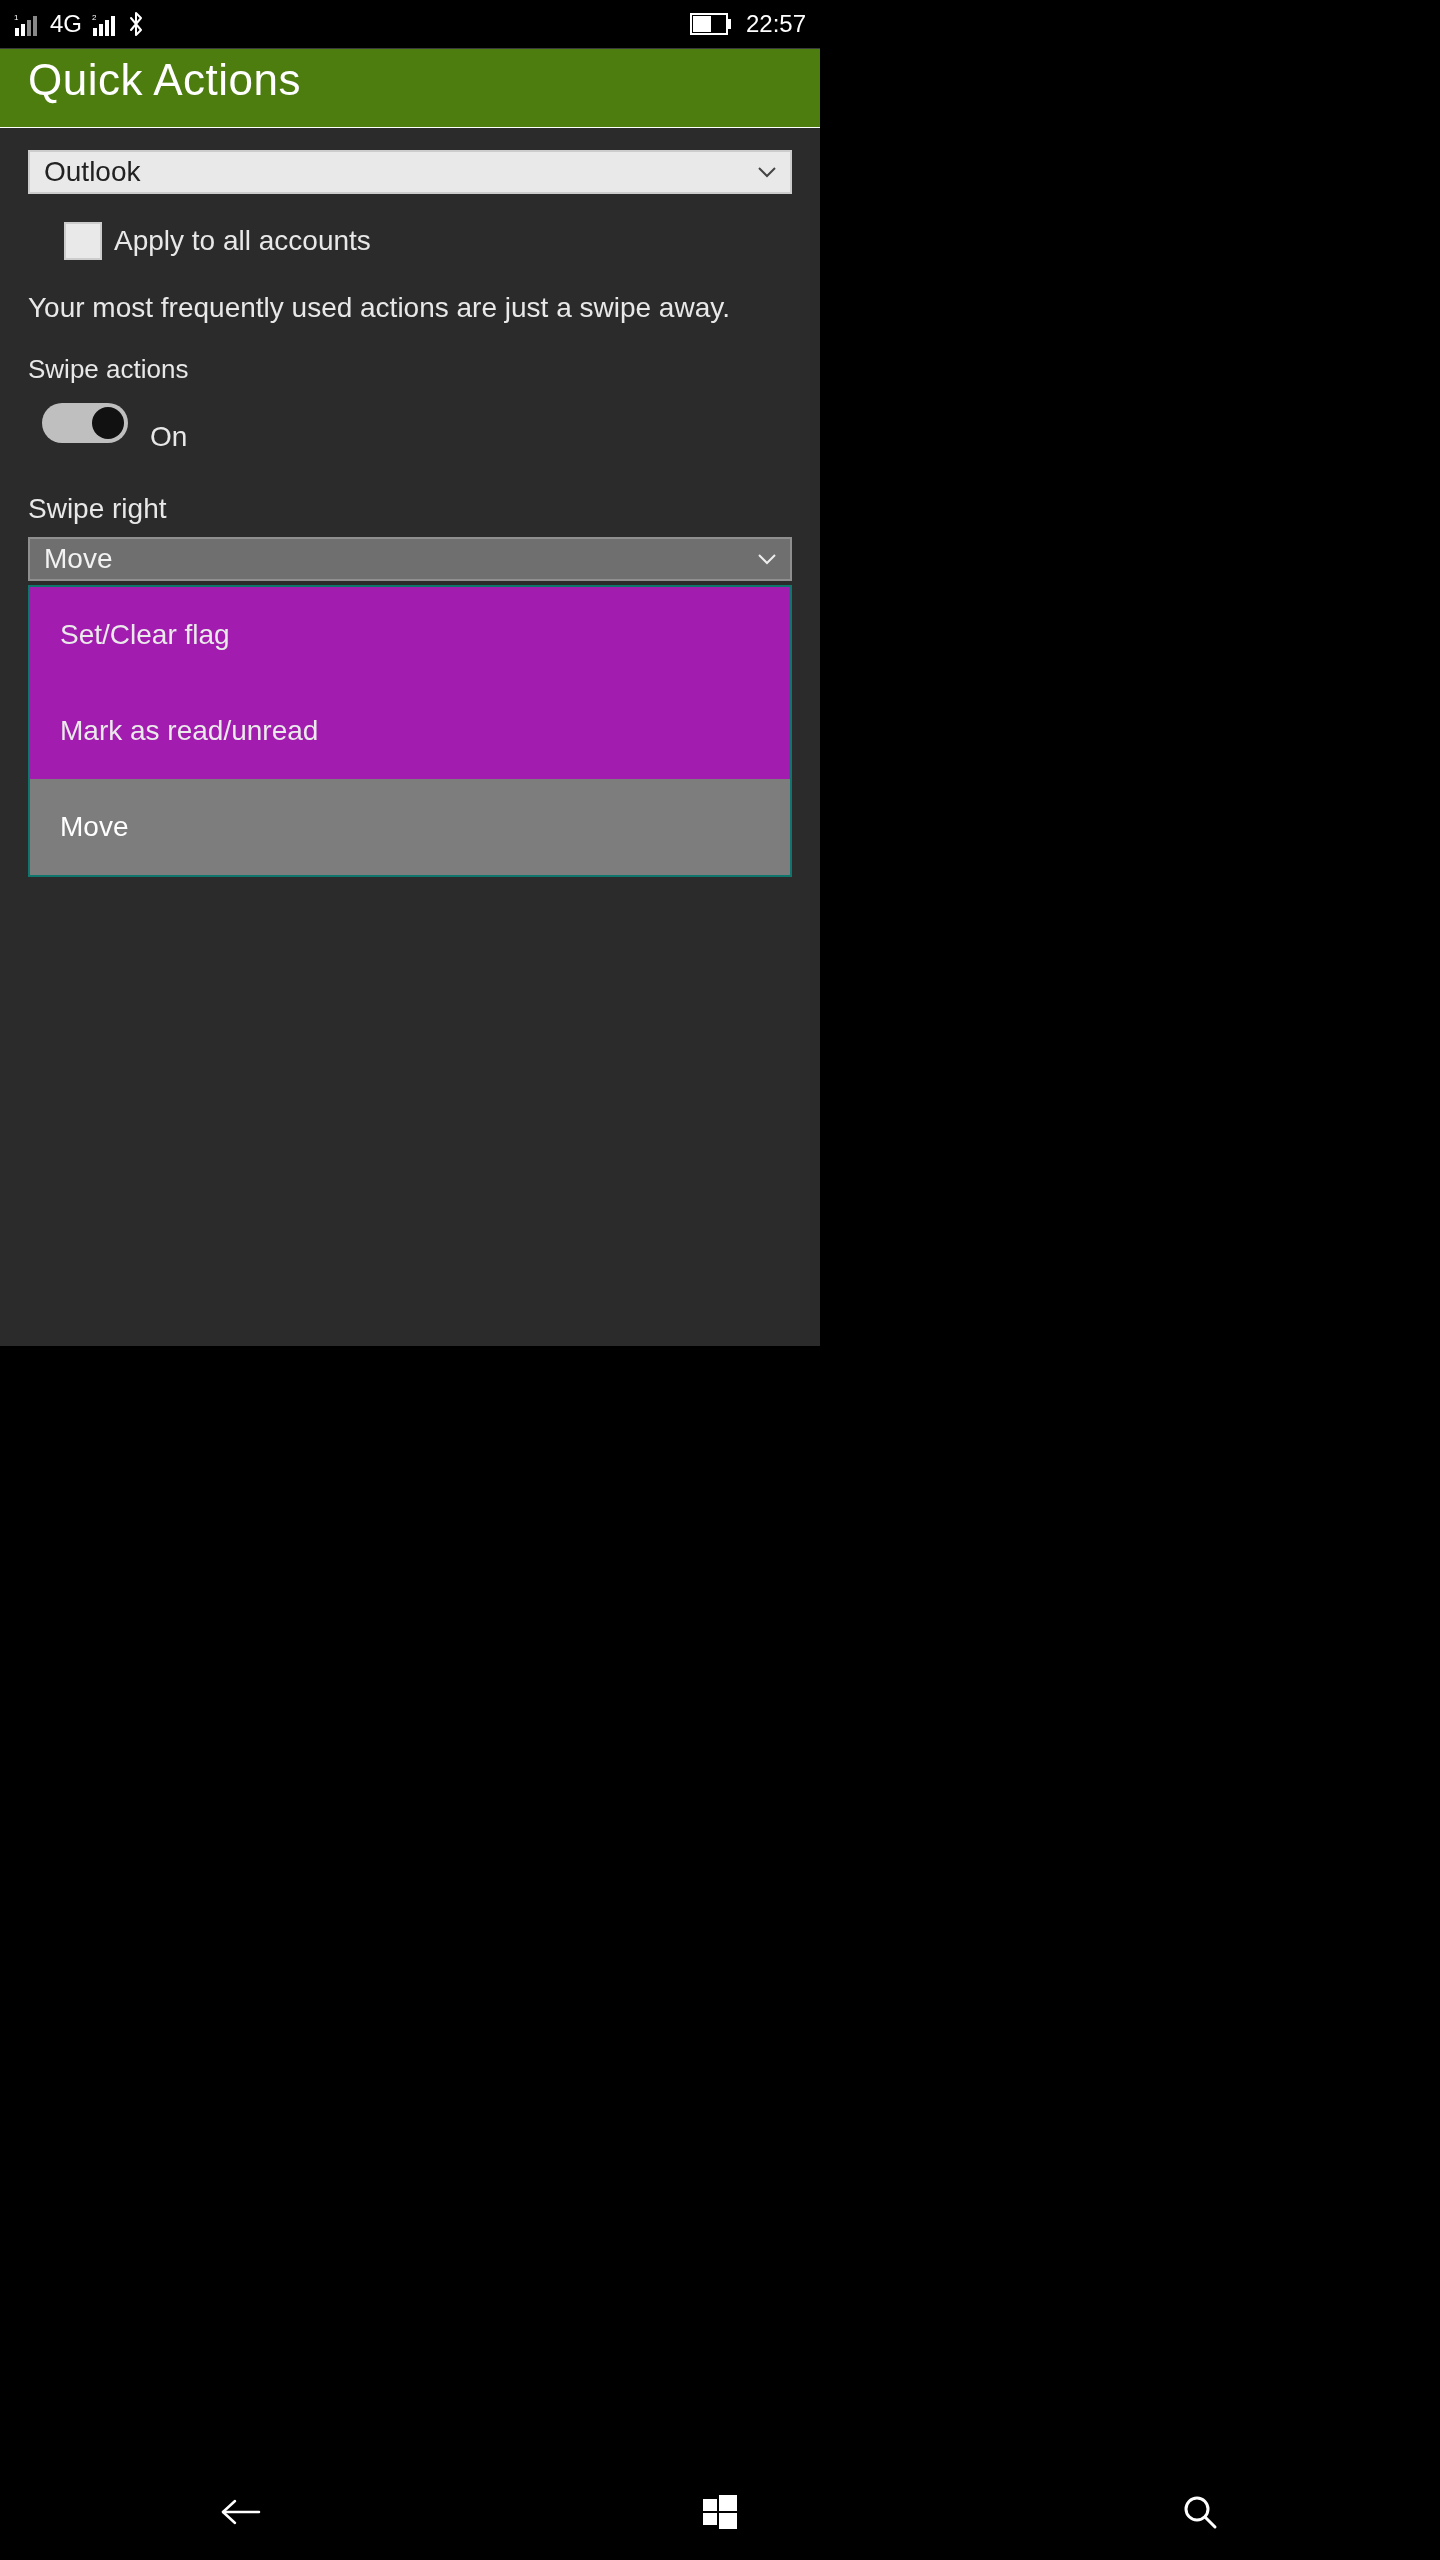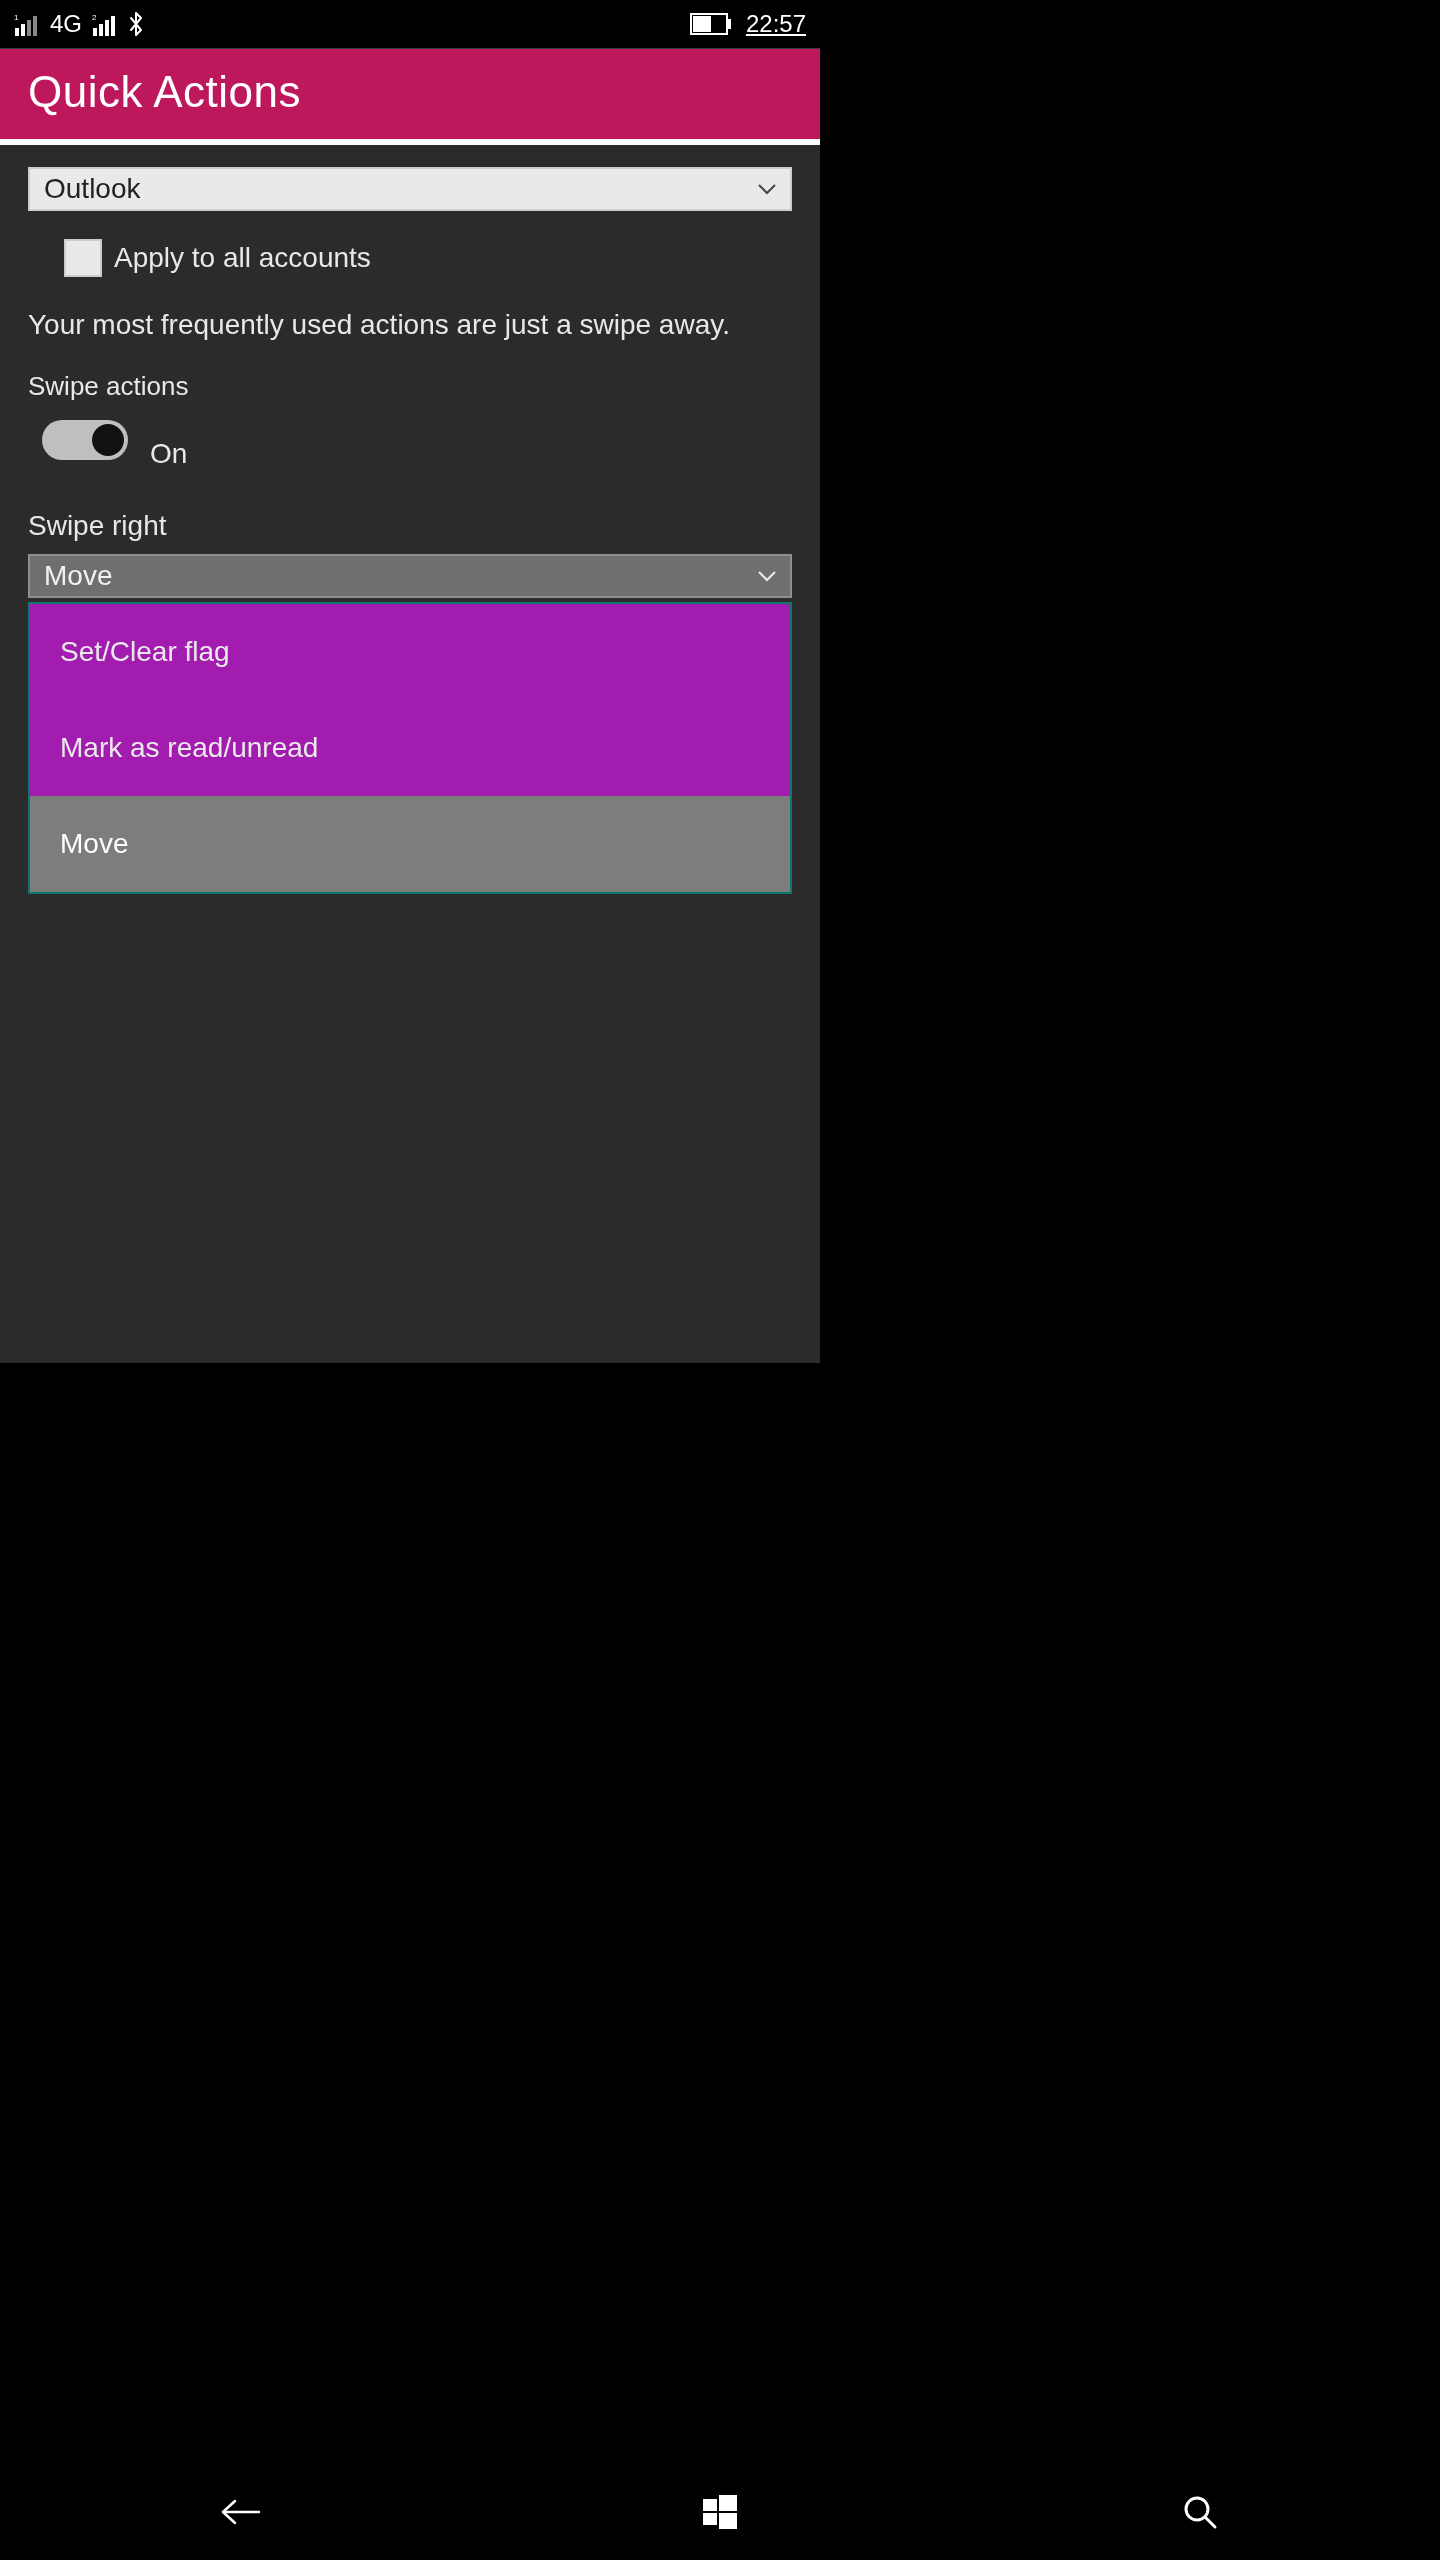--- a/index.html
+++ b/index.html
@@ -11,30 +11,30 @@
     background: #000;
     display: flex;
     align-items: center;
     justify-content: space-between;
     padding: 0 14px;
     font-size: 24px;
     font-weight: 300;
     color: #fff;
   }
   .status-left { display: flex; align-items: center; gap: 10px; }
-  .status-right { display: flex; align-items: center; gap: 14px; text-decoration: underline; }
+  .status-right { display: flex; align-items: center; gap: 14px; }
   .signal-icon svg, .bt-icon svg, .battery-icon svg { display: block; }
   .net-label { font-size: 24px; }
 
   
   .page-header {
-    background: #be185d;
+    background: #4d7c0f;
     border-top: 1px solid #3a3a3a;
-    border-bottom: 6px solid #ffffff;
-    padding: 18px 28px 22px 28px;
+    border-bottom: 1px solid #ffffff;
+    padding: 6px 28px 22px 28px;
   }
   .page-title {
     font-size: 44px;
     font-weight: 300;
     color: #fff;
     letter-spacing: 0.5px;
   }
 
   
   .content {

